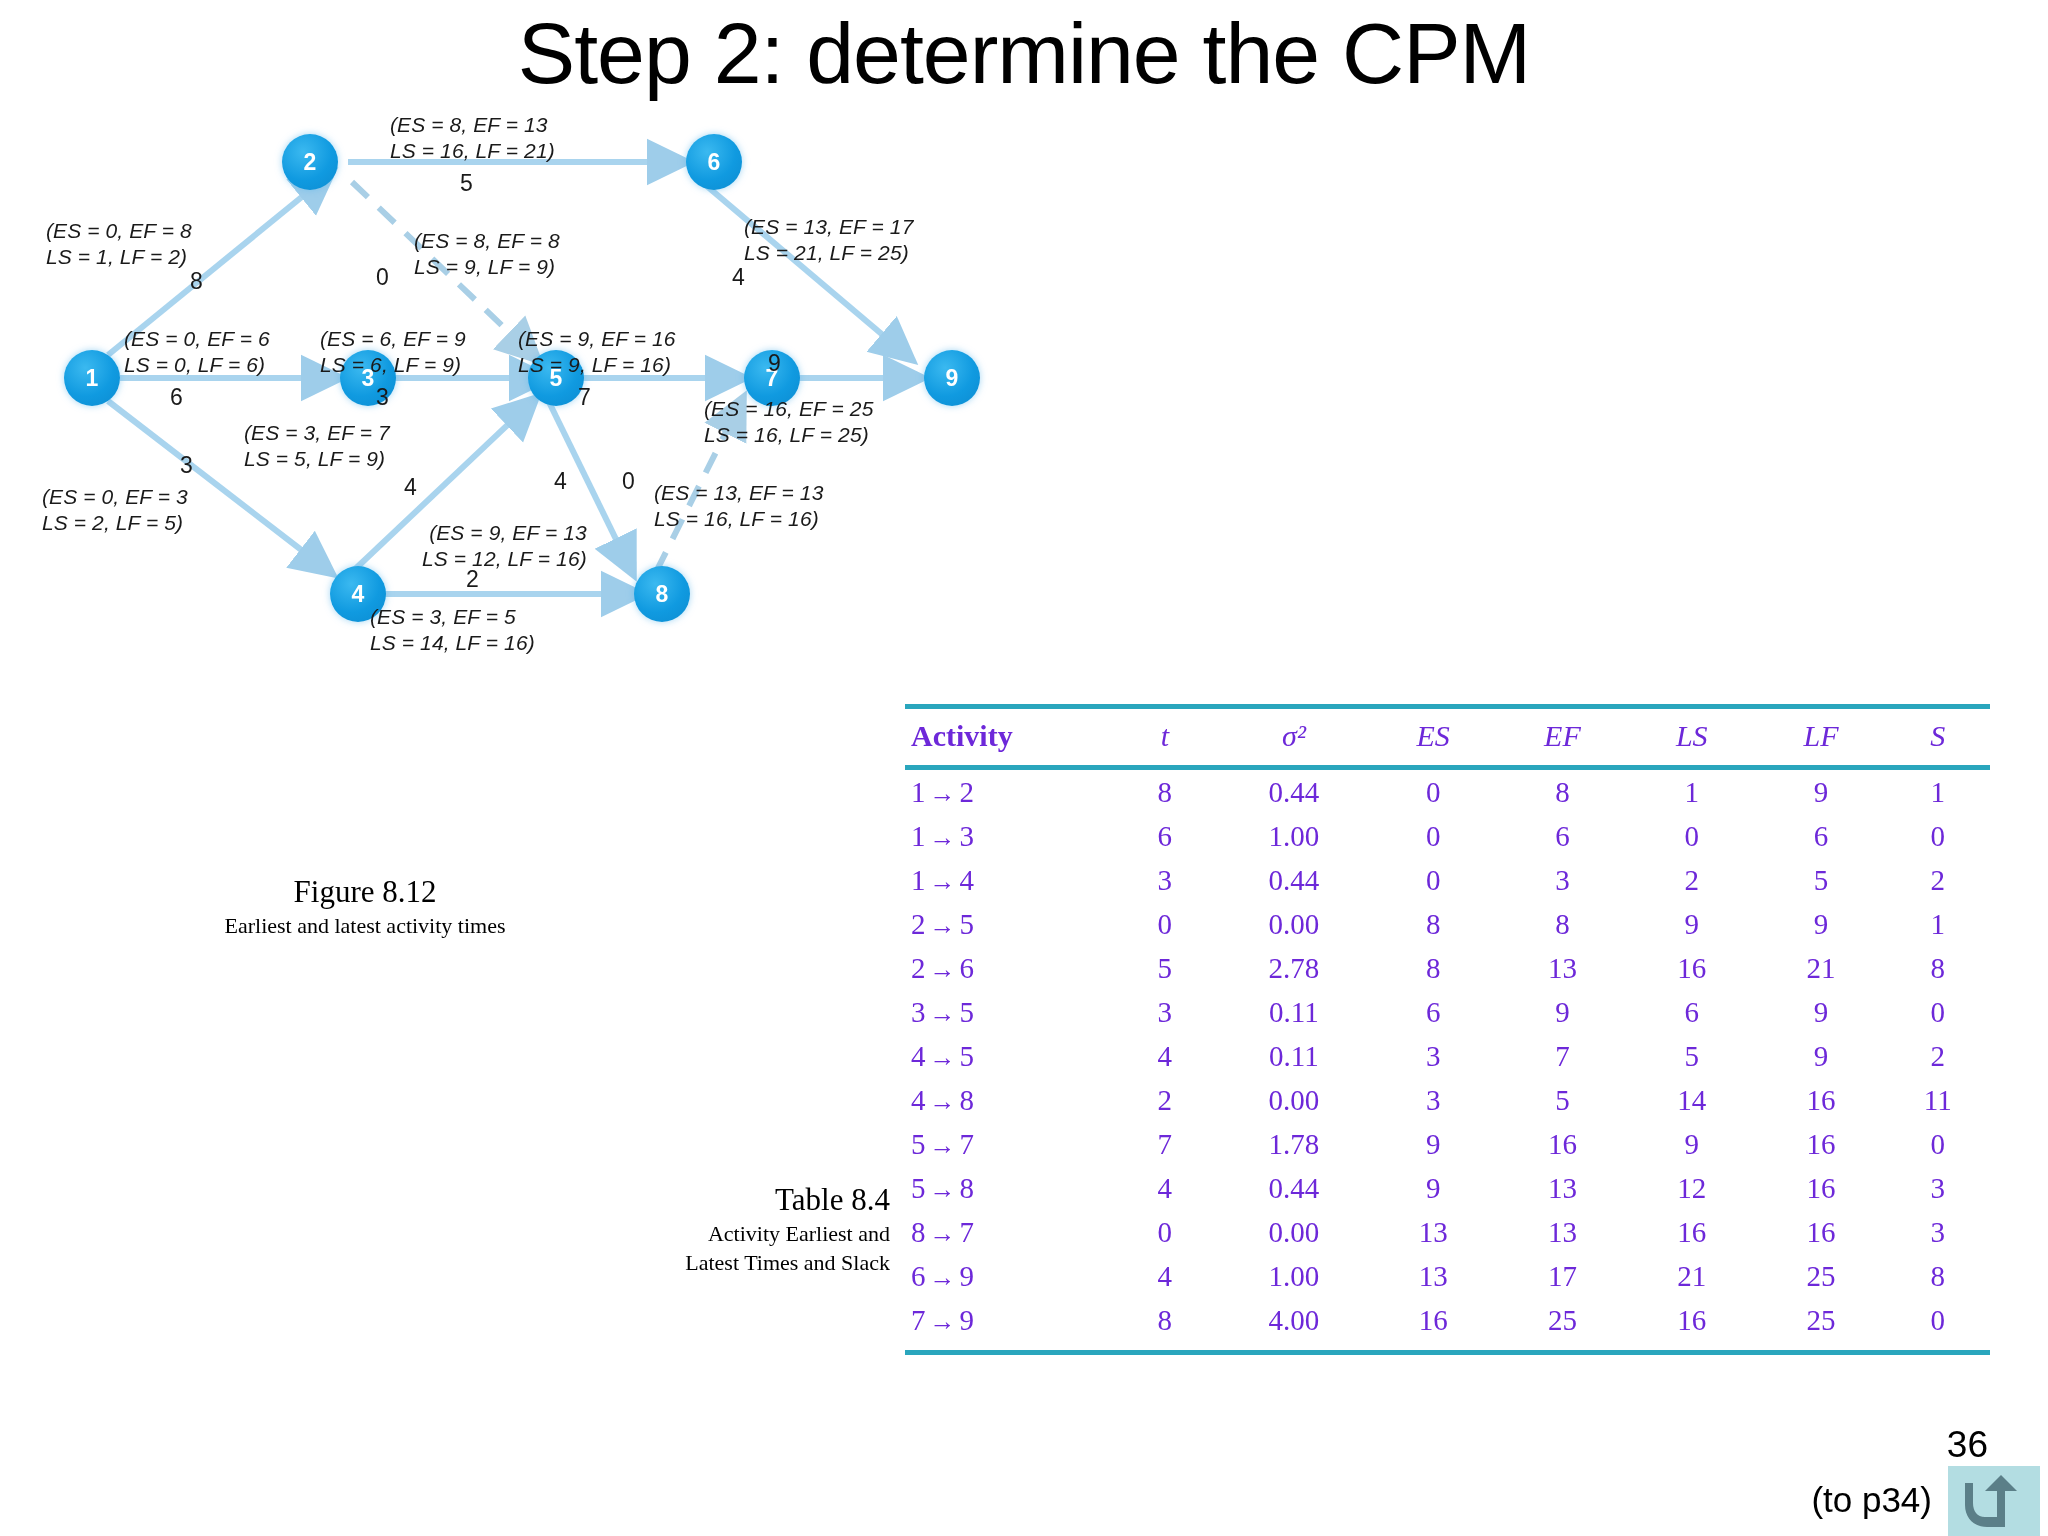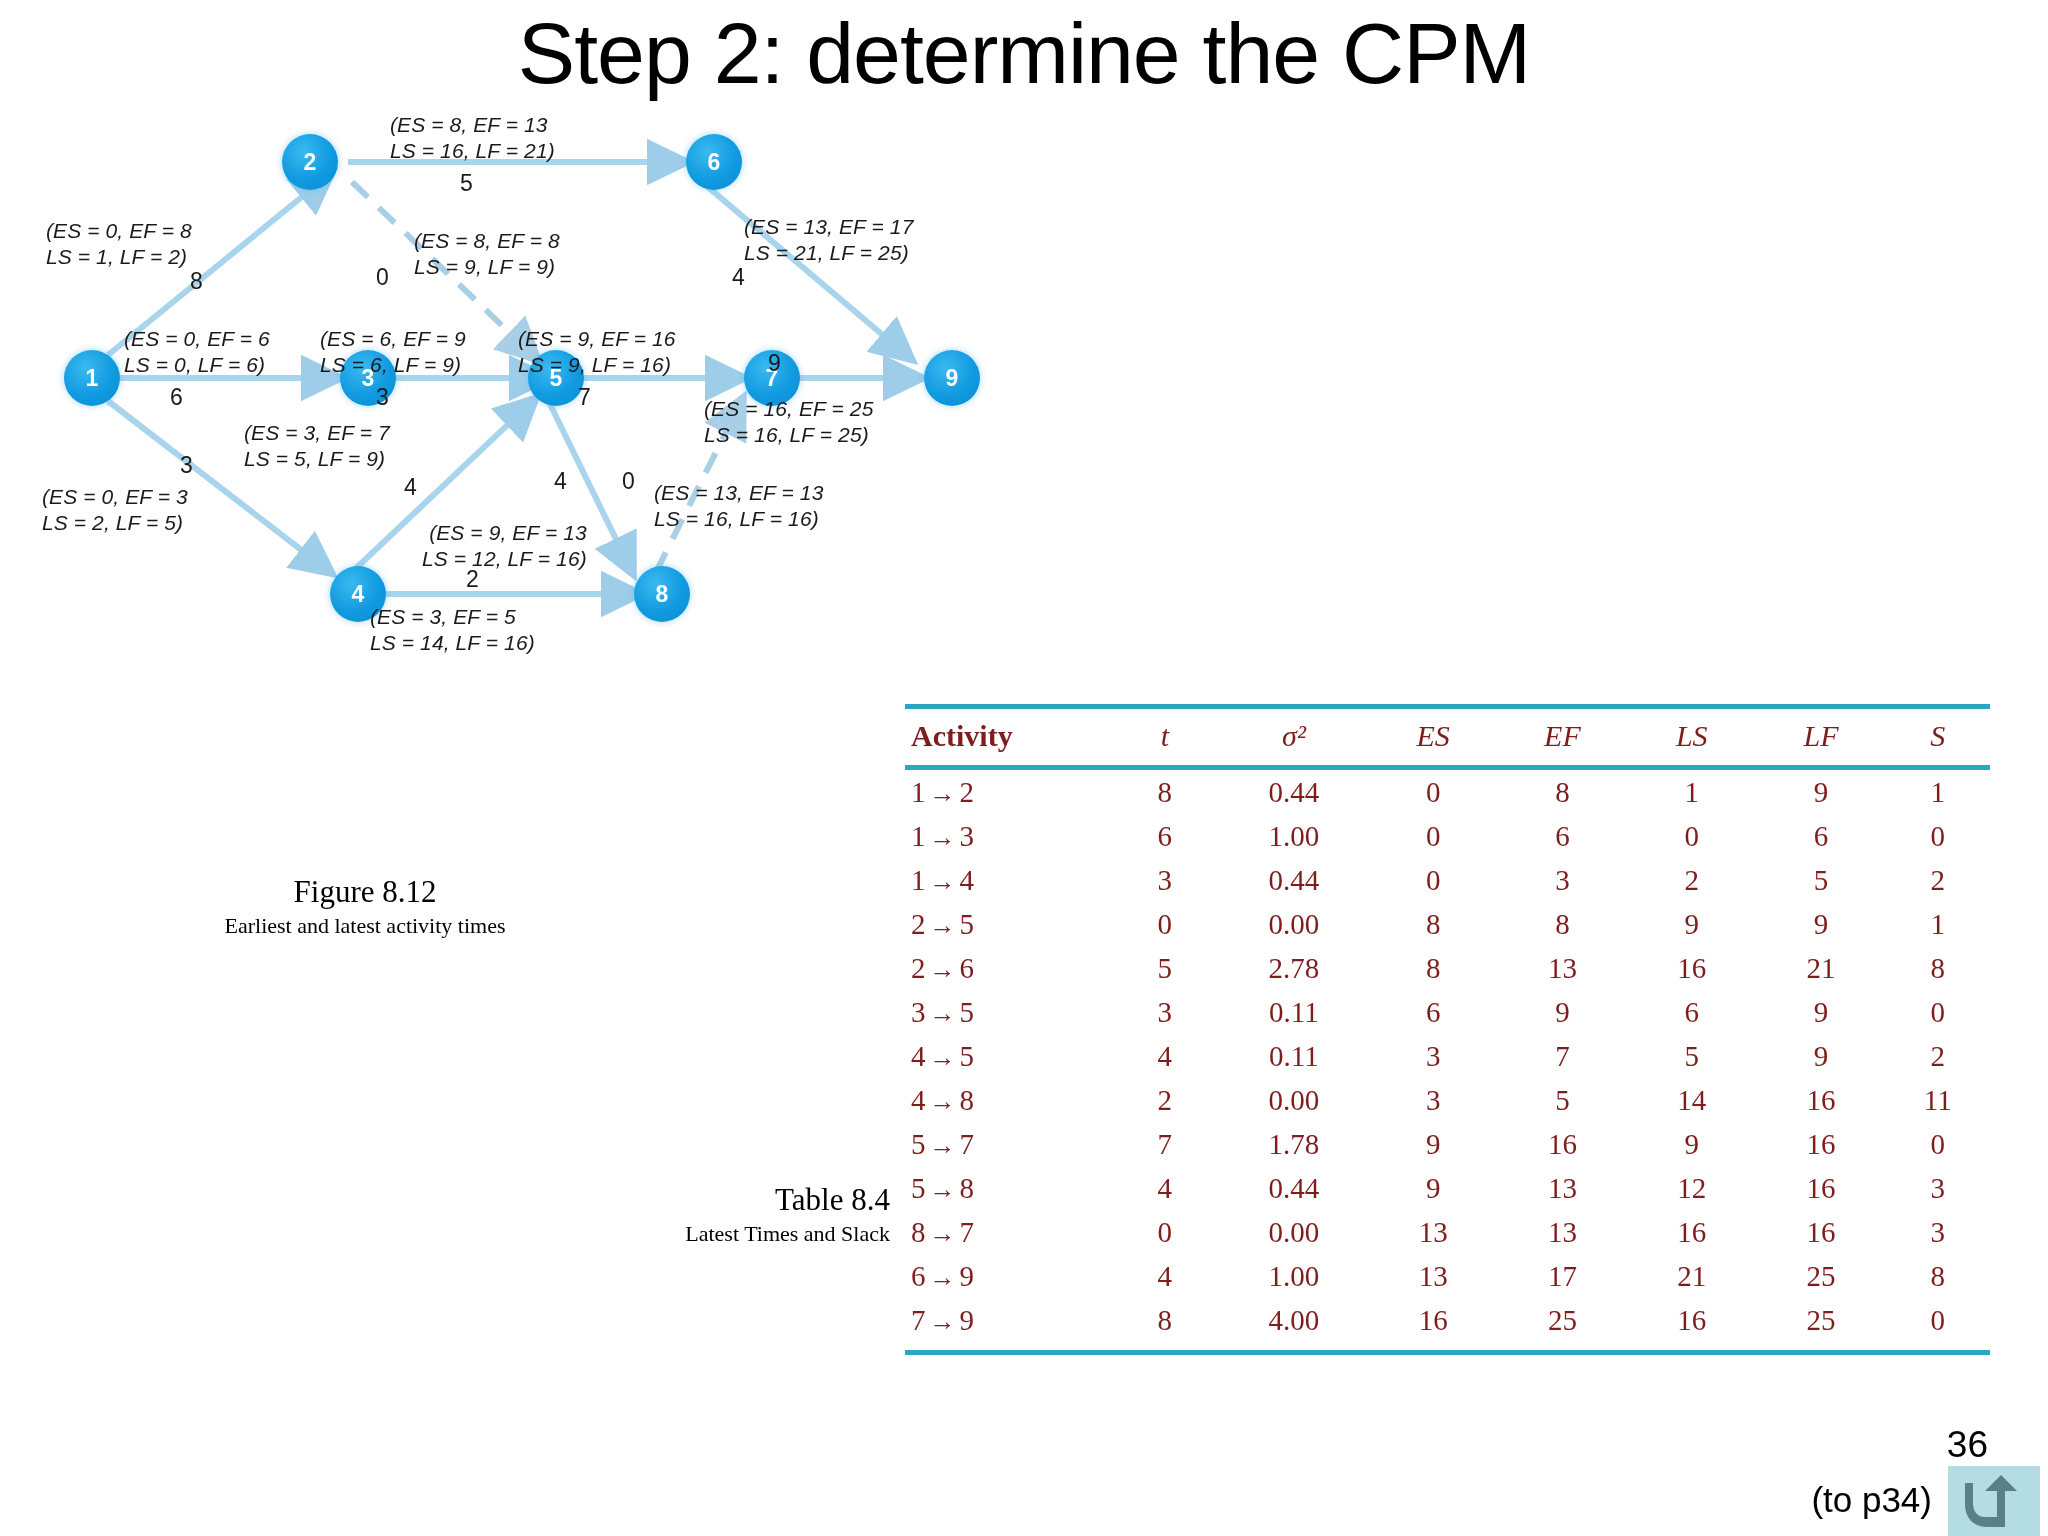--- a/index.html
+++ b/index.html
@@ -68,21 +68,21 @@
   }
   .cap .cap-t{font-weight:400;font-size:31px;display:block;}
   .cap .cap-s{font-weight:400;font-size:22px;display:block;font-family:Liberation Serif, serif;}
 
   
   #tbl-wrap{position:absolute;left:905px;top:704px;width:1100px;}
   table.t84{
     border-collapse:collapse;
     width:1085px;
     font-family:"Liberation Serif", serif;
-    color:#7f1d1d;
+    color:#6d28d9;
   }
   table.t84 thead th{
     font-size:30px;
     font-weight:700;
     font-style:normal;
     padding:10px 0 12px 0;
     text-align:center;
     white-space:nowrap;
   }
   table.t84 thead th.ital{font-weight:400;font-style:italic;}
@@ -272,20 +272,21 @@
     <div class="dur" style="left:768px;top:250px;">9</div>
   </div>
 
   <div class="cap" style="left:130px;top:872px;width:470px;">
     <span class="cap-t">Figure 8.12</span>
     <span class="cap-s">Earliest and latest activity times</span>
   </div>
 
   <div class="cap" style="left:470px;top:1180px;width:420px;text-align:right;">
     <span class="cap-t">Table 8.4</span>
+    <span class="cap-s">Activity Earliest and</span>
     <span class="cap-s">Latest Times and Slack</span>
   </div>
 
   <div id="tbl-wrap">
     <div class="rule-top"></div>
     <table class="t84">
       <thead>
         <tr>
           <th style="width:200px">Activity</th>
           <th class="ital" style="width:110px">t</th>

